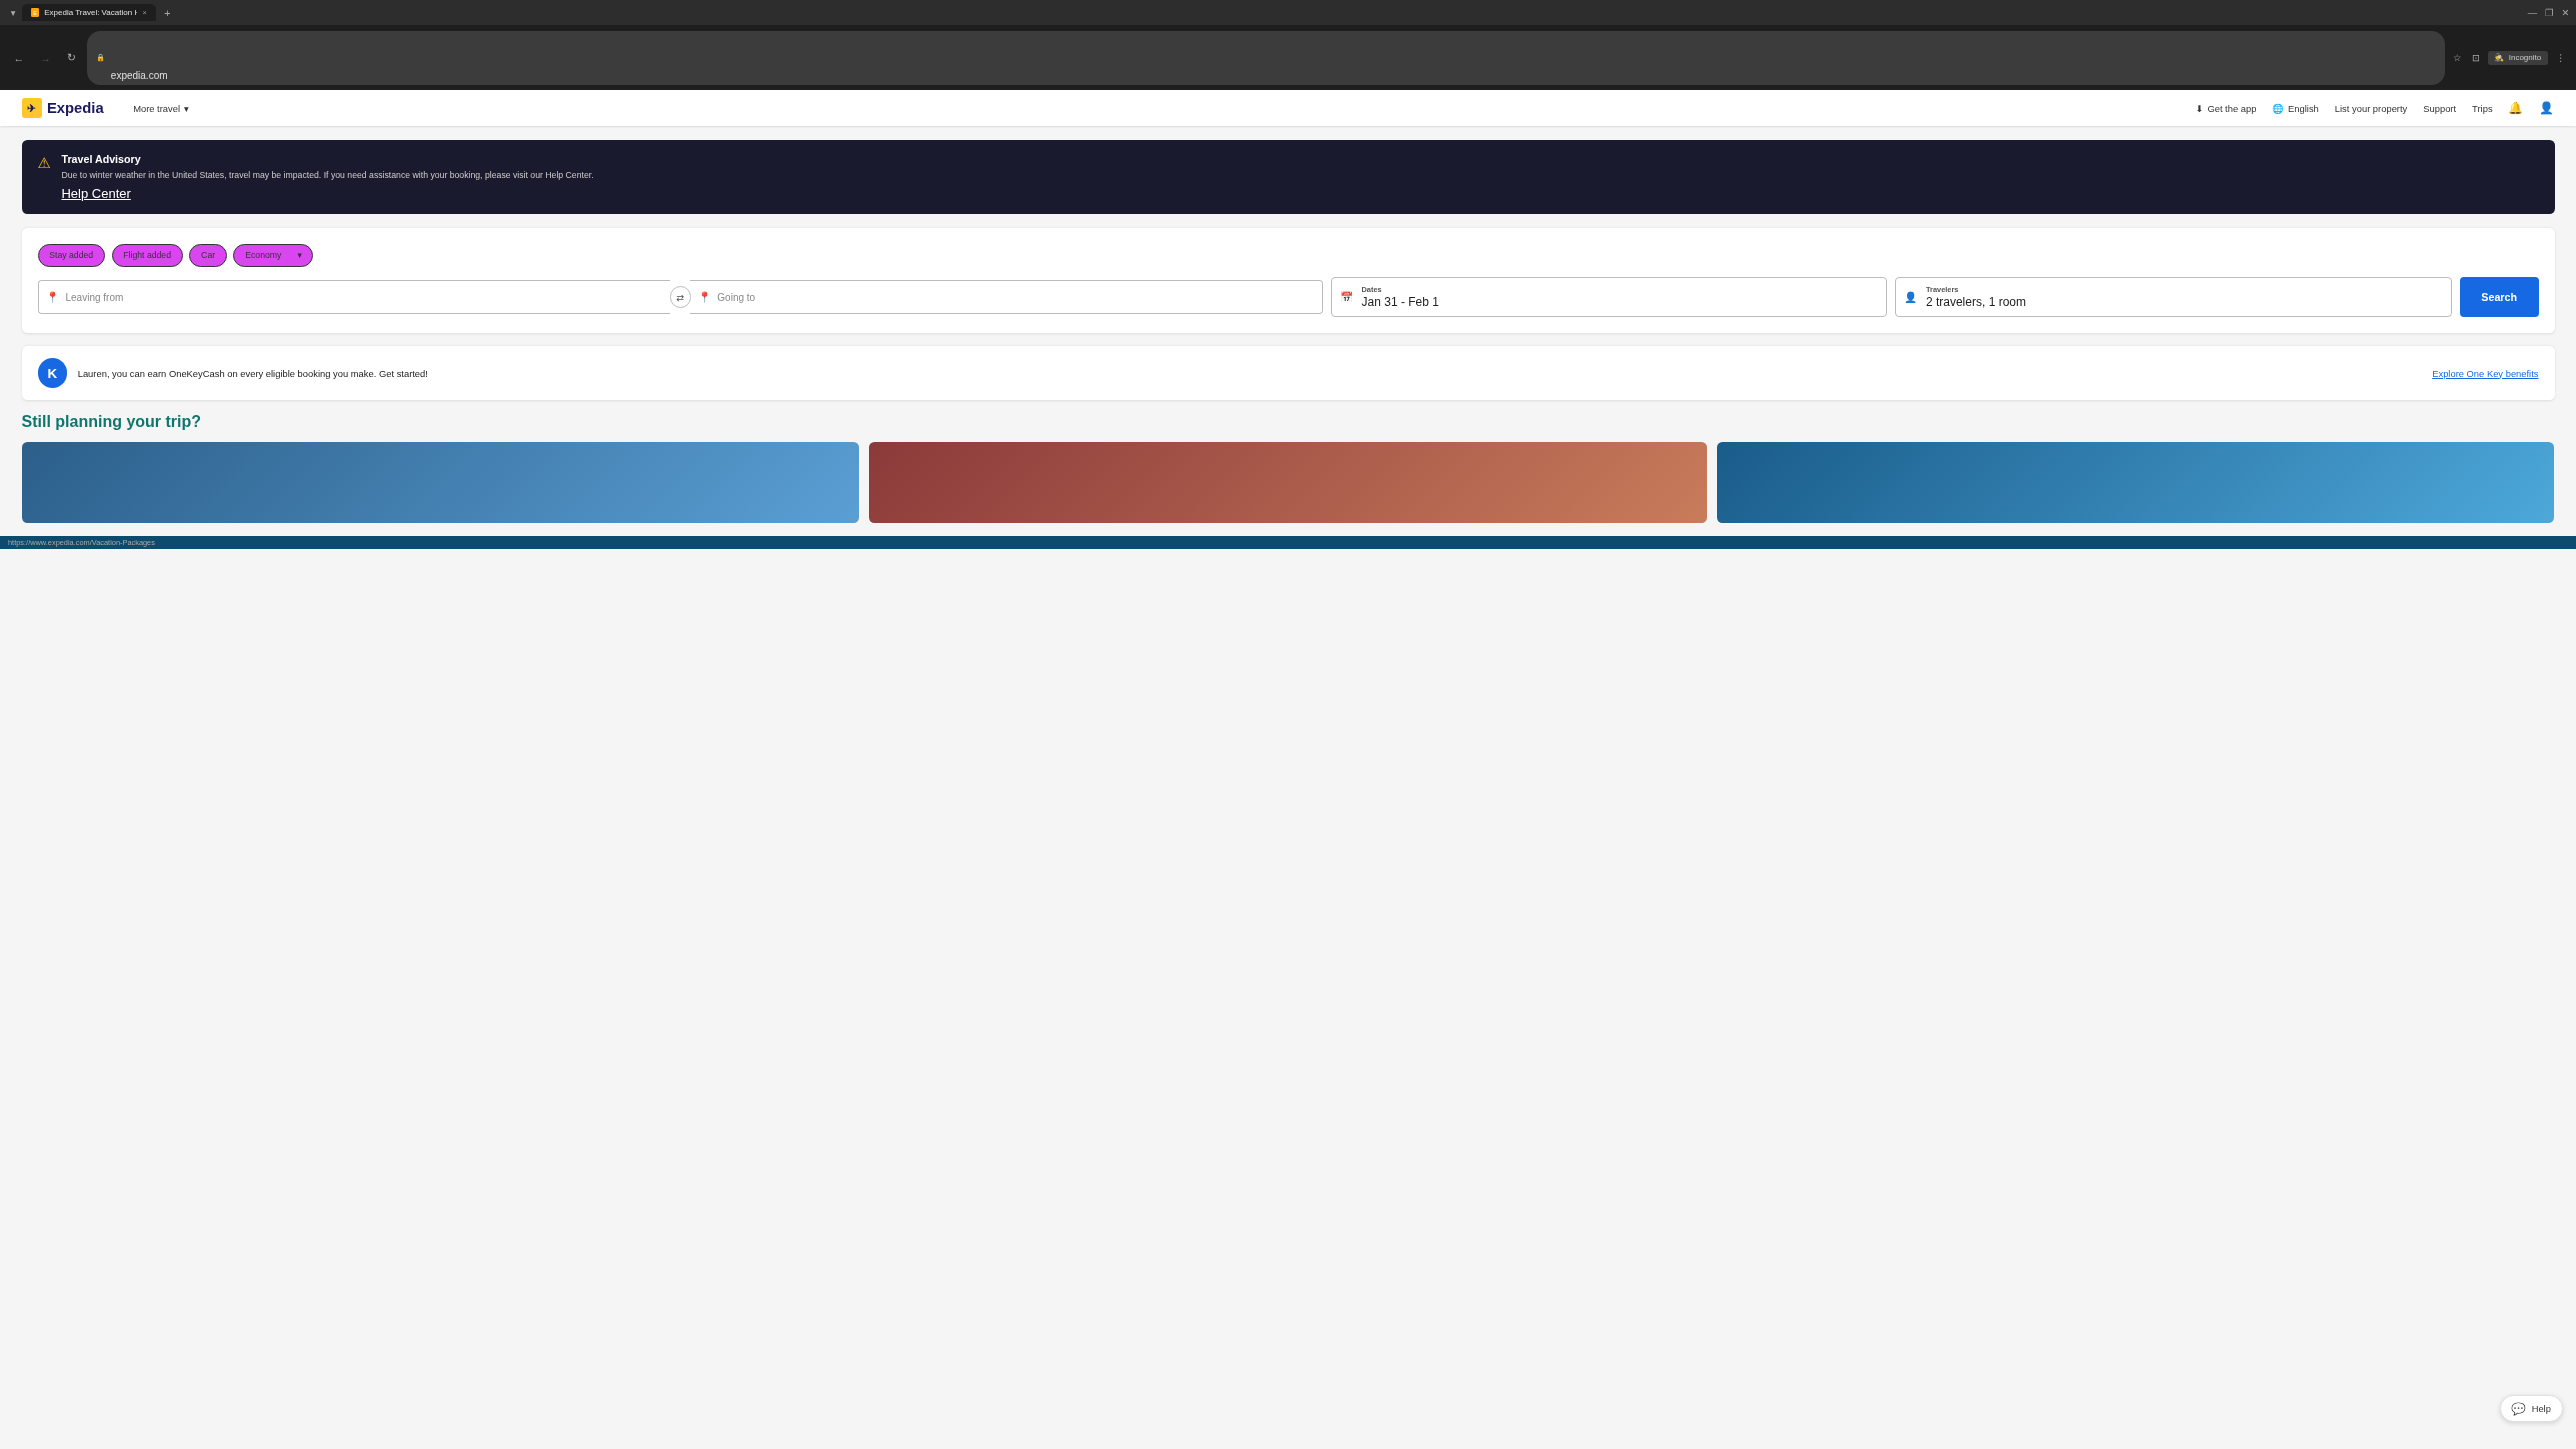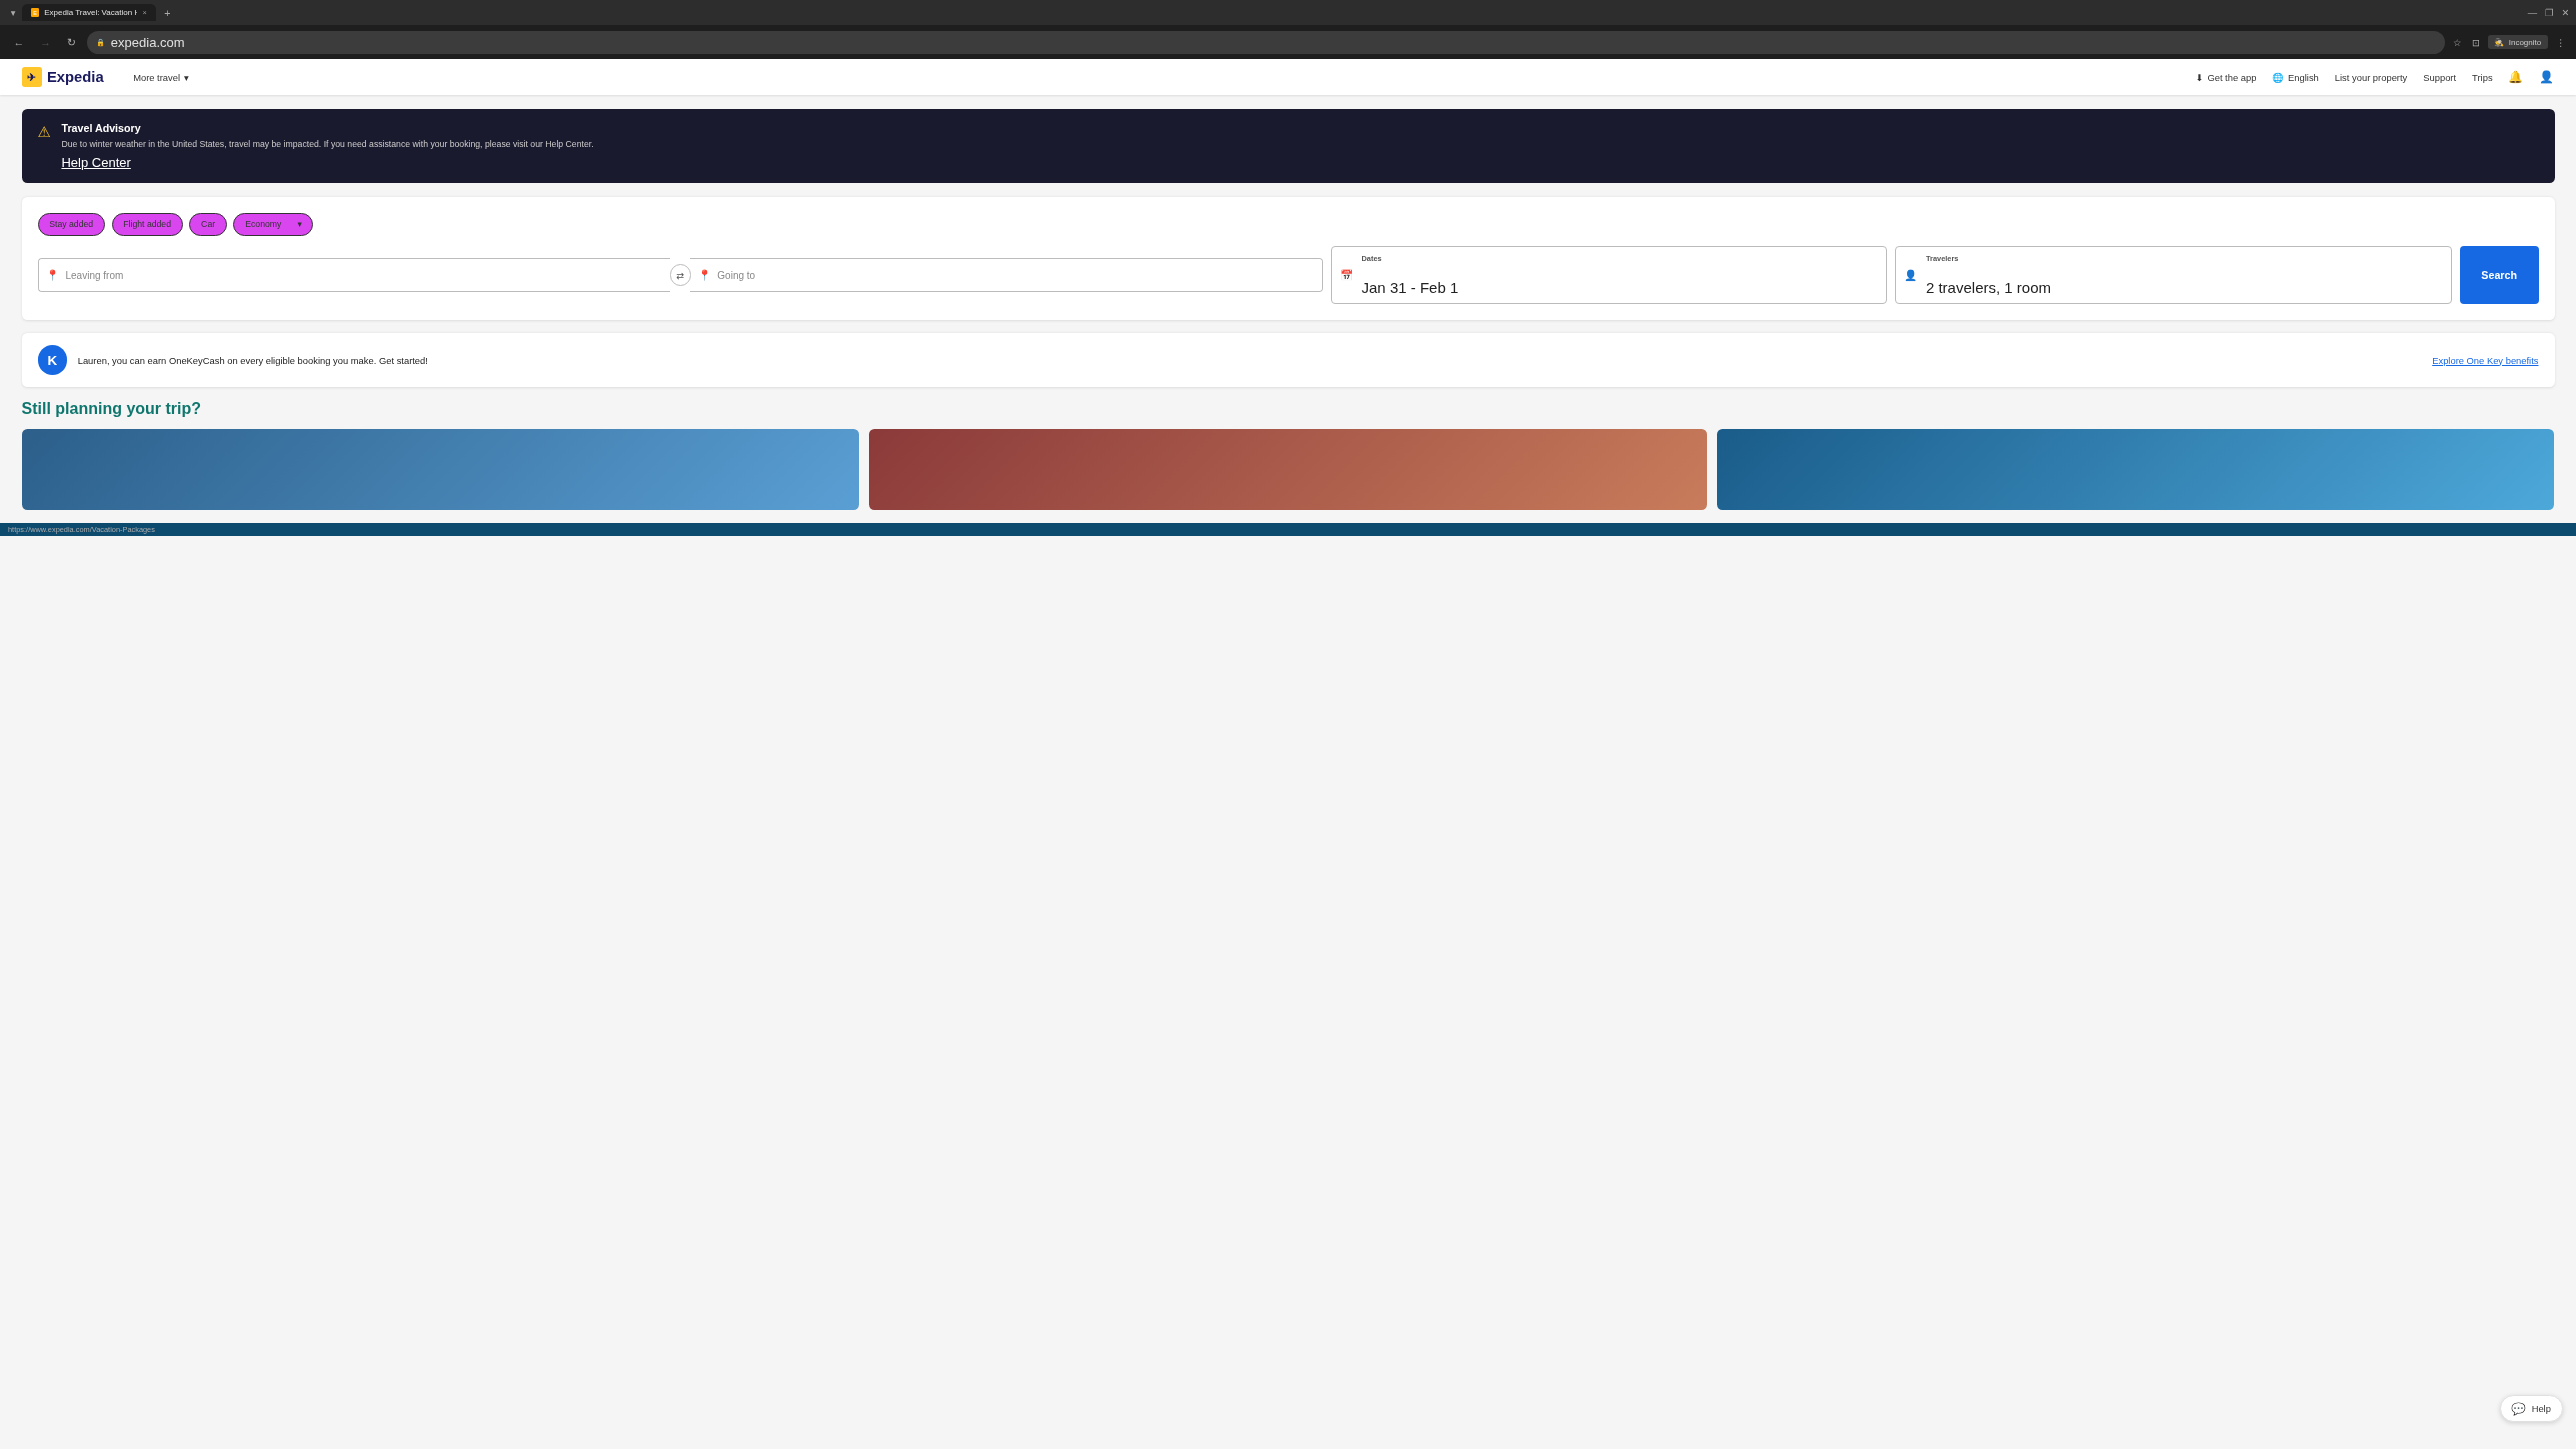--- a/index.html
+++ b/index.html
@@ -14,21 +14,21 @@
     .tab-favicon { width: 9.4px; height: 9.4px; background: #ffa500; border-radius: 1.3px; display: flex; align-items: center; justify-content: center; font-size: 5.4px; color: white; }
     .tab-close { margin-left: auto; cursor: pointer; color: #999; font-size: 7.4px; }
     .tab-new { background: none; border: none; color: #aaa; font-size: 10.7px; cursor: pointer; padding: 2.7px 5.4px; }
     .window-controls { margin-left: auto; display: flex; gap: 8px; }
     .win-btn { color: #aaa; font-size: 9.4px; cursor: pointer; background: none; border: none; }
 
     .browser-toolbar { display: flex; align-items: center; gap: 5.4px; padding: 5.4px 8px; background: #1e1e1e; }
     .nav-btn { background: none; border: none; color: #aaa; font-size: 10.7px; cursor: pointer; padding: 2.7px 5.4px; border-radius: 2.7px; }
     .address-bar { flex: 1; display: flex; align-items: center; background: #3c3c3c; border-radius: 13.4px; padding: 4px 9.4px; gap: 5.4px; }
     .address-icon { color: #aaa; font-size: 7.4px; }
-    .address-text { color: #e0e0e0; font-size: 13px; flex: 1; }
+    .address-text { color: #e0e0e0; font-size: 10px; flex: 1; margin-top: 35px; }
     .toolbar-actions { display: flex; gap: 5.4px; align-items: center; }
     .toolbar-icon { color: #aaa; font-size: 9.4px; cursor: pointer; padding: 2.7px; }
     .incognito-badge { display: flex; align-items: center; gap: 4px; background: #3c3c3c; color: #ccc; padding: 2.7px 6.7px; border-radius: 2.7px; font-size: 8px; }
 
     
     .page { background: #f5f5f5; min-height: 402px; }
 
     
     .site-header { background: white; padding: 8px 21.5px; display: flex; align-items: center; gap: 21.5px; box-shadow: 0 0.7px 2px rgba(0,0,0,0.1); }
     .logo { display: flex; align-items: center; gap: 5.4px; font-size: 14.8px; font-weight: 700; color: #1a1a5e; text-decoration: none; }
@@ -55,21 +55,21 @@
     .package-badge { padding: 5.4px 10.7px; border-radius: 13.4px; border: 1px solid #333; background: #d946ef; font-size: 8.7px; font-weight: 500; cursor: pointer; color: #333; display: flex; align-items: center; gap: 4px; }
 
     .search-fields { display: flex; gap: 8px; align-items: stretch; }
     .field-input { flex: 1; padding: 8px 10.7px 8px 27px; font-size: 9.4px; border: none; outline: none; cursor: pointer; }
     .field-input::placeholder { color: #888; }
     .field-icon { position: absolute; left: 8px; top: 50%; transform: translateY(-50%); color: #555; font-size: 10.7px; }
     .swap-btn { width: 21.5px; height: 21.5px; border-radius: 50%; border: 1px solid #bbb; background: white; cursor: pointer; display: flex; align-items: center; justify-content: center; font-size: 9.4px; color: #555; z-index: 1; }
 
     .date-field, .travelers-field { display: flex; flex: 1; flex-direction: column; justify-content: center; padding: 6.7px 10.7px 6.7px 29.5px; border: 1px solid #bbb; border-radius: 4px; cursor: pointer; background: white; position: relative; min-width: 121px; }
     .field-label { font-size: 7.4px; color: #555; font-weight: 600; margin-bottom: 1.3px; }
-    .field-value { font-size: 15px; color: #222; margin-top: 15px; }
+    .field-value { font-size: 12px; color: #222; }
     .field-calendar-icon, .field-person-icon { position: absolute; left: 8px; top: 50%; transform: translateY(-50%); color: #555; font-size: 10.7px; }
 
     .search-btn { background: #1668e3; color: white; border: none; border-radius: 4px; padding: 0 21.5px; font-size: 10.7px; font-weight: 600; cursor: pointer; min-width: 67px; }
 
     
     .onekey-banner { background: white; margin: 0 21.5px 13.4px; border-radius: 5.4px; padding: 12px 16px; display: flex; align-items: center; gap: 10.7px; box-shadow: 0 0.7px 2.7px rgba(0,0,0,0.1); }
     .onekey-avatar { width: 29.5px; height: 29.5px; border-radius: 50%; background: #1668e3; color: white; display: flex; align-items: center; justify-content: center; font-size: 13.4px; font-weight: 700; flex-shrink: 0; }
     .onekey-text { font-size: 9.4px; color: #222; flex: 1; }
     .onekey-link { color: #1668e3; font-size: 9.4px; text-decoration: underline; cursor: pointer; white-space: nowrap; }
 

